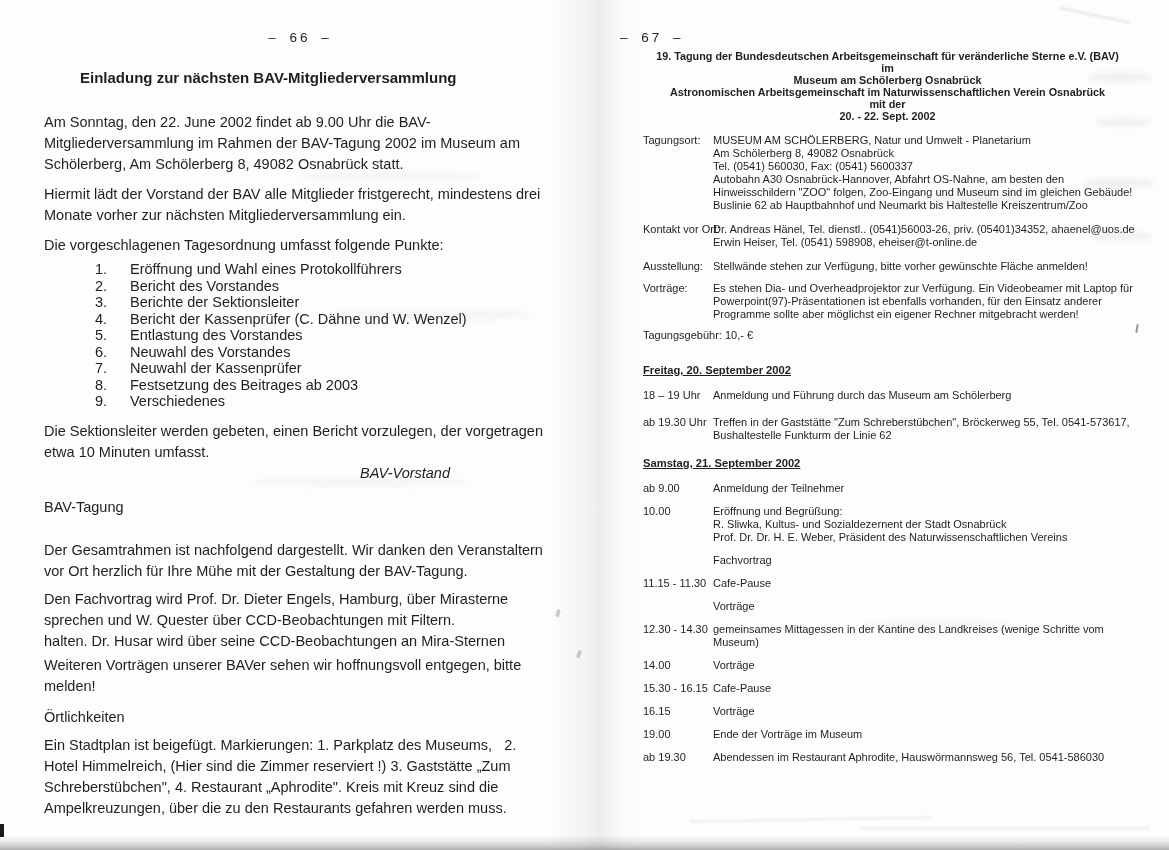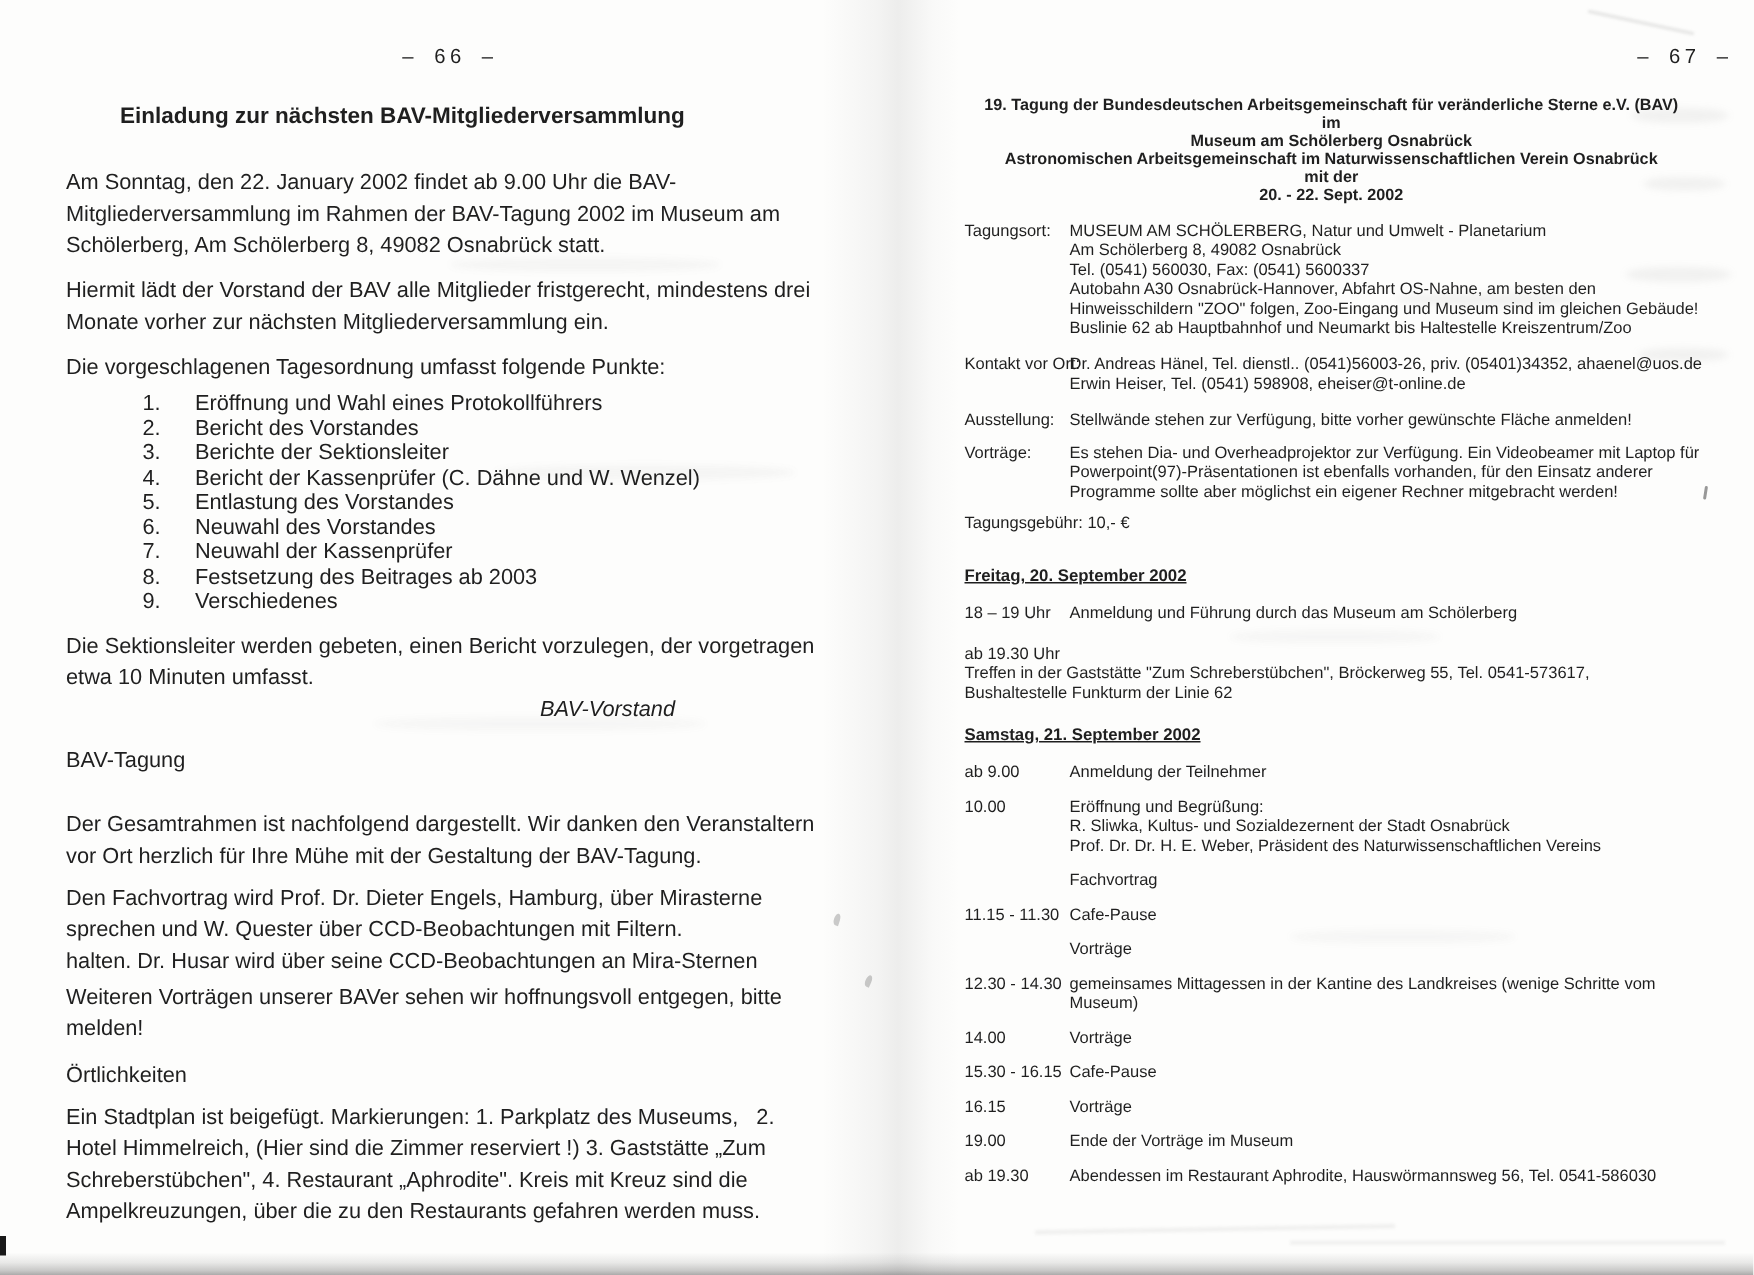--- a/index.html
+++ b/index.html
@@ -15,21 +15,21 @@
   .pl-pnum{text-align:center;font-size:13.5px;line-height:16px;margin-bottom:22px;letter-spacing:3px;word-spacing:4px;}
   .pl-title{font-weight:bold;font-size:15px;line-height:20px;margin:0 0 24px 36px;white-space:pre;}
   .para{margin-bottom:9px;}
   .agenda{margin:0 0 11px 51px;line-height:16.5px;}
   .agenda-row{display:flex;}
   .agenda-num{width:35px;flex-shrink:0;}
   .sig{margin-left:316px;margin-bottom:13px;font-style:italic;}
   .pl-h{margin-bottom:22px;}
   
   .page-right{position:absolute;left:620px;top:30px;width:535px;font-size:11px;line-height:13px;}
-  .pr-pnum{text-align:right;font-size:13.5px;line-height:16px;margin-bottom:18px;letter-spacing:3px;word-spacing:4px;}
+  .pr-pnum{text-align:left;font-size:13.5px;line-height:16px;margin-bottom:4px;letter-spacing:3px;word-spacing:4px;}
   .pr-header{font-weight:bold;text-align:center;font-size:10.8px;line-height:12px;margin-bottom:12px;}
   .rp-body{padding-left:23px;width:505px;}
   .info-row{display:flex;margin-bottom:11px;}
   .info-label{width:70px;flex-shrink:0;white-space:pre;}
   .fee{margin-bottom:21px;}
   .sched-head{font-weight:bold;text-decoration:underline;font-size:11.2px;line-height:14px;margin:0 0 12px 0;white-space:pre;}
   .srow{display:flex;margin-bottom:10px;}
   .stime{width:70px;flex-shrink:0;white-space:pre;}
   
   .fold{position:absolute;left:548px;top:0;width:92px;height:850px;pointer-events:none;
@@ -63,21 +63,21 @@
 <div class="foldmark" style="left:556px;top:609px;width:4px;height:8px;transform:rotate(18deg);"></div>
 <div class="foldmark" style="left:577px;top:650px;width:4px;height:8px;transform:rotate(24deg);"></div>
 <div class="bottom-shadow"></div>
 <div class="edge-tick"></div>
 
 <div class="page-left">
   <div class="pl-pnum">– 66 –</div>
   <div class="pl-title">Einladung zur nächsten BAV-Mitgliederversammlung</div>
 
   <div class="para">
-    <div class="ln">Am Sonntag, den 22. January 2002 findet ab 9.00 Uhr die BAV-</div>
+    <div class="ln">Am Sonntag, den 22. June 2002 findet ab 9.00 Uhr die BAV-</div>
     <div class="ln">Mitgliederversammlung im Rahmen der BAV-Tagung 2002 im Museum am</div>
     <div class="ln">Schölerberg, Am Schölerberg 8, 49082 Osnabrück statt.</div>
   </div>
 
   <div class="para">
     <div class="ln">Hiermit lädt der Vorstand der BAV alle Mitglieder fristgerecht, mindestens drei</div>
     <div class="ln">Monate vorher zur nächsten Mitgliederversammlung ein.</div>
   </div>
 
   <div class="para" style="margin-bottom:5px;">
@@ -211,21 +211,21 @@
     <div class="fee ln">Tagungsgebühr: 10,- €</div>
 
     <div class="sched-head">Freitag, 20. September 2002</div>
 
     <div class="srow" style="margin-bottom:14px;">
       <span class="stime">18 – 19 Uhr</span>
       <span>
         <div class="ln">Anmeldung und Führung durch das Museum am Schölerberg</div>
       </span>
     </div>
-    <div class="srow" style="margin-bottom:14px;flex-direction:column;">
+    <div class="srow" style="margin-bottom:14px;">
       <span class="stime">ab 19.30 Uhr</span>
       <span>
         <div class="ln">Treffen in der Gaststätte "Zum Schreberstübchen", Bröckerweg 55, Tel. 0541-573617,</div>
         <div class="ln">Bushaltestelle Funkturm der Linie 62</div>
       </span>
     </div>
 
     <div class="sched-head">Samstag, 21. September 2002</div>
 
     <div class="srow">

